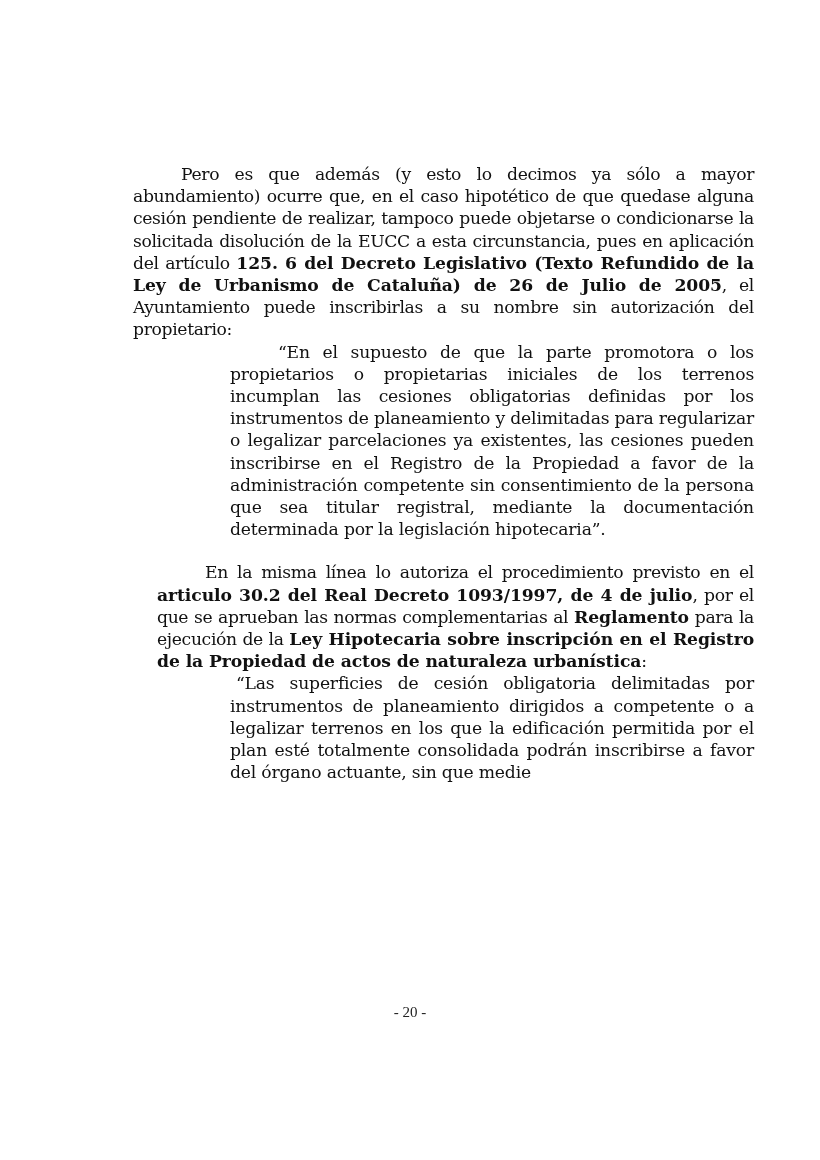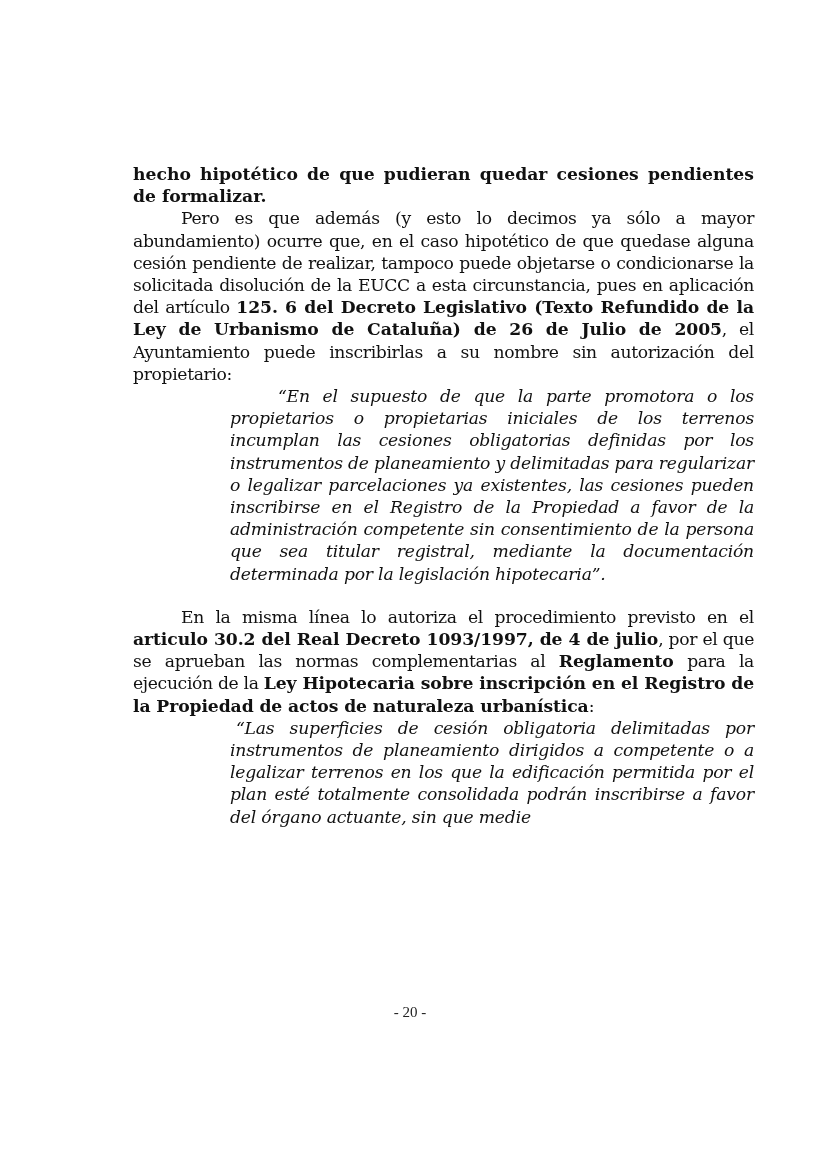--- a/index.html
+++ b/index.html
@@ -8,38 +8,37 @@
     position: absolute; left: 133px; top: 163px; width: 621px;
     font-family: "DejaVu Serif", serif; color: #111;
     font-size: 17.2px; line-height: 22.2px; letter-spacing: -0.35px;
   }
   .p { text-align: justify; text-align-last: left; margin: 0; }
   .p b { font-weight: bold; letter-spacing: -0.1px; }
   .indent { text-indent: 48px; }
   .bold-para { font-weight: bold; letter-spacing: 0px; }
   .gap-1 { }
   .gap-2 { margin-top: 18px; }
-  .gap-3 { margin-top: 21px; }
+  .gap-3 { margin-top: 21px; margin-left: 24px; }
   .gap-4 { margin-top: 22px; }
   .quote {
-    margin: 0 0 0 97px; font-style: italic; text-align: justify; text-align-last: left;
+    margin: 0 0 0 97px; text-align: justify; text-align-last: left;
     font-size: 17.2px; line-height: 22.2px; letter-spacing: -0.2px;
   }
   .q1 { text-indent: 48px; }
   .q2 { text-indent: 6px; }
   .footer {
     position: absolute; top: 1004px; left: 0; width: 820px; text-align: center;
     font-family: "Liberation Serif", serif; font-size: 15px; color: #222;
   }
 </style>
 </head>
 <body>
 
 <div class="page">
-  <p class="p bold-para">hecho hipotético de que pudieran quedar cesiones pendientes de formalizar.</p>
 
   <p class="p indent gap-1"><span>Pero es que además (y esto lo decimos ya sólo a mayor abundamiento) ocurre que, en el caso hipotético de que quedase alguna cesión pendiente de realizar, tampoco puede objetarse o condicionarse la solicitada disolución de la EUCC a esta circunstancia, pues en aplicación del artículo </span><b>125. 6 del Decreto Legislativo (Texto Refundido de la Ley de Urbanismo de Cataluña) de 26 de Julio de 2005</b><span>, el Ayuntamiento puede inscribirlas a su nombre sin autorización del propietario:</span></p>
 
   <p class="quote q1 gap-2">“En el supuesto de que la parte promotora o los propietarios o propietarias iniciales de los terrenos incumplan las cesiones obligatorias definidas por los instrumentos de planeamiento y delimitadas para regularizar o legalizar parcelaciones ya existentes, las cesiones pueden inscribirse en el Registro de la Propiedad a favor de la administración competente sin consentimiento de la persona que sea titular registral, mediante la documentación determinada por la legislación hipotecaria”.</p>
 
   <p class="p indent gap-3"><span>En la misma línea lo autoriza el procedimiento previsto  en el </span><b>articulo 30.2 del Real Decreto 1093/1997, de 4 de julio</b><span>, por el que se aprueban las normas complementarias al </span><b>Reglamento</b><span> para la ejecución de la </span><b>Ley Hipotecaria sobre inscripción en el Registro de la Propiedad de actos de naturaleza urbanística</b><span>:</span></p>
 
   <p class="quote q2 gap-4">“Las superficies de cesión obligatoria delimitadas por instrumentos de planeamiento dirigidos a competente o a legalizar terrenos en los que la edificación permitida por el plan esté totalmente consolidada podrán inscribirse a favor del órgano actuante, sin que medie</p>
 </div>
 

